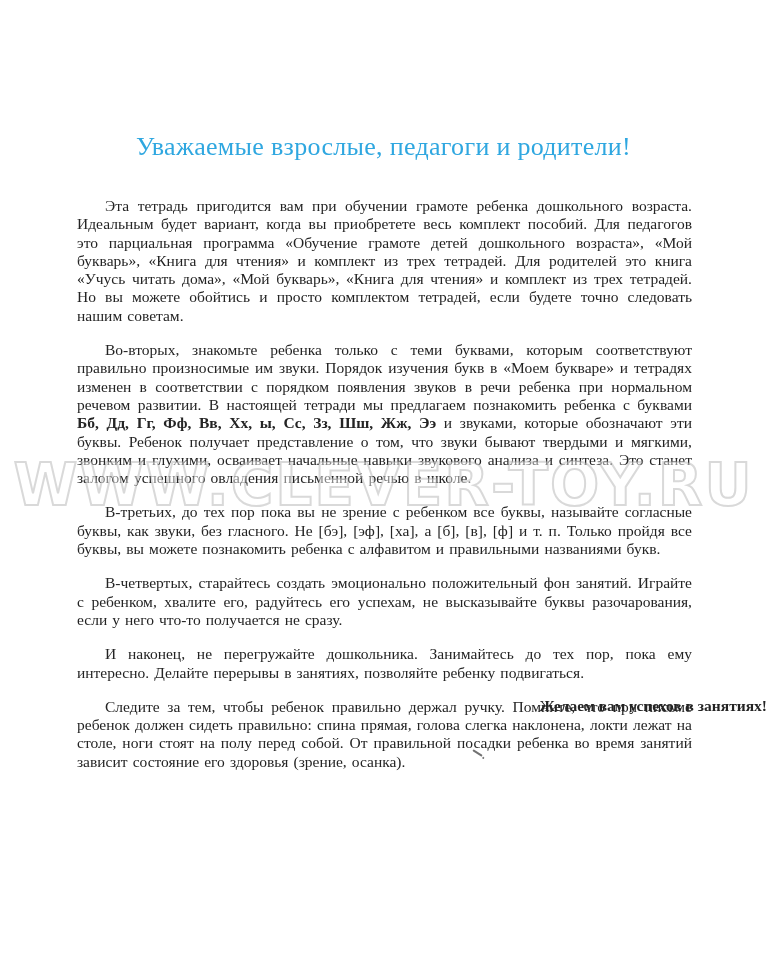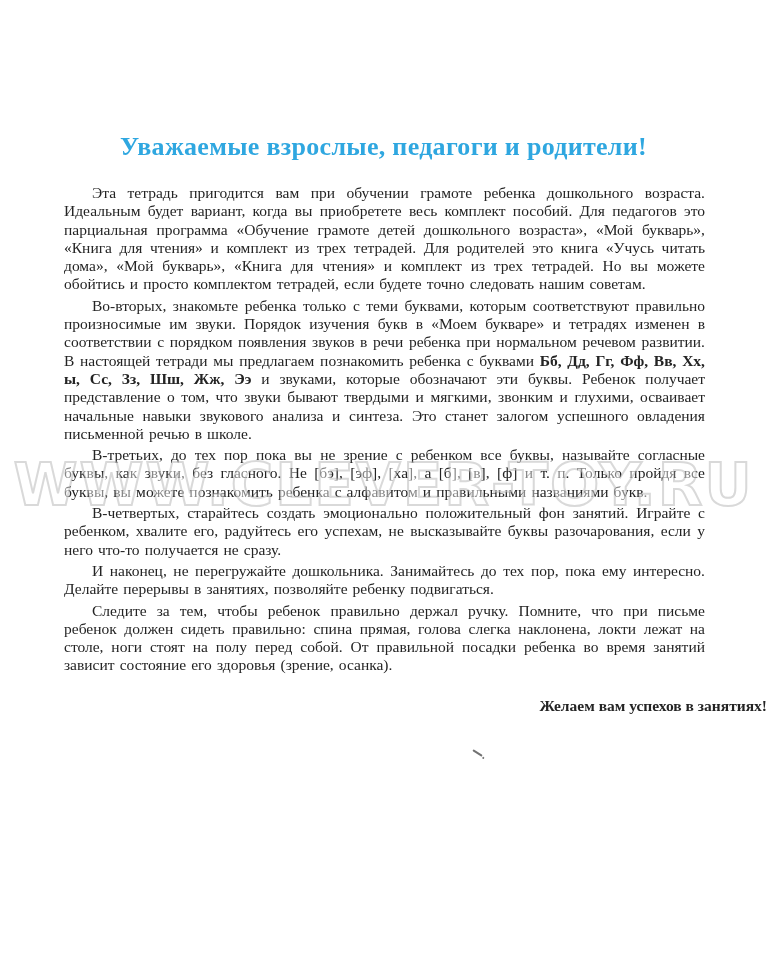--- a/index.html
+++ b/index.html
@@ -17,36 +17,36 @@
   }
   .title {
     position: absolute;
     top: 132px;
     left: 0;
     width: 100%;
     margin: 0;
     text-align: center;
     color: #2fa7e0;
     font-size: 26px;
-    font-weight: bold;
+    font-weight: normal;
     letter-spacing: 0.3px;
   }
   .content {
     position: absolute;
     top: 181px;
     left: 61px;
     width: 647px;
     text-align: justify;
     color: #242424;
     font-size: 15.5px;
     line-height: 18.3px;
     word-spacing: 1.2px;
   }
   .content p {
-    margin: 3px;
+    margin: 16px;
     text-indent: 28px;
   }
   .bold {
     font-weight: bold;
   }
   .closing {
     position: absolute;
     top: 697px;
     left: 0;
     width: 100%;

